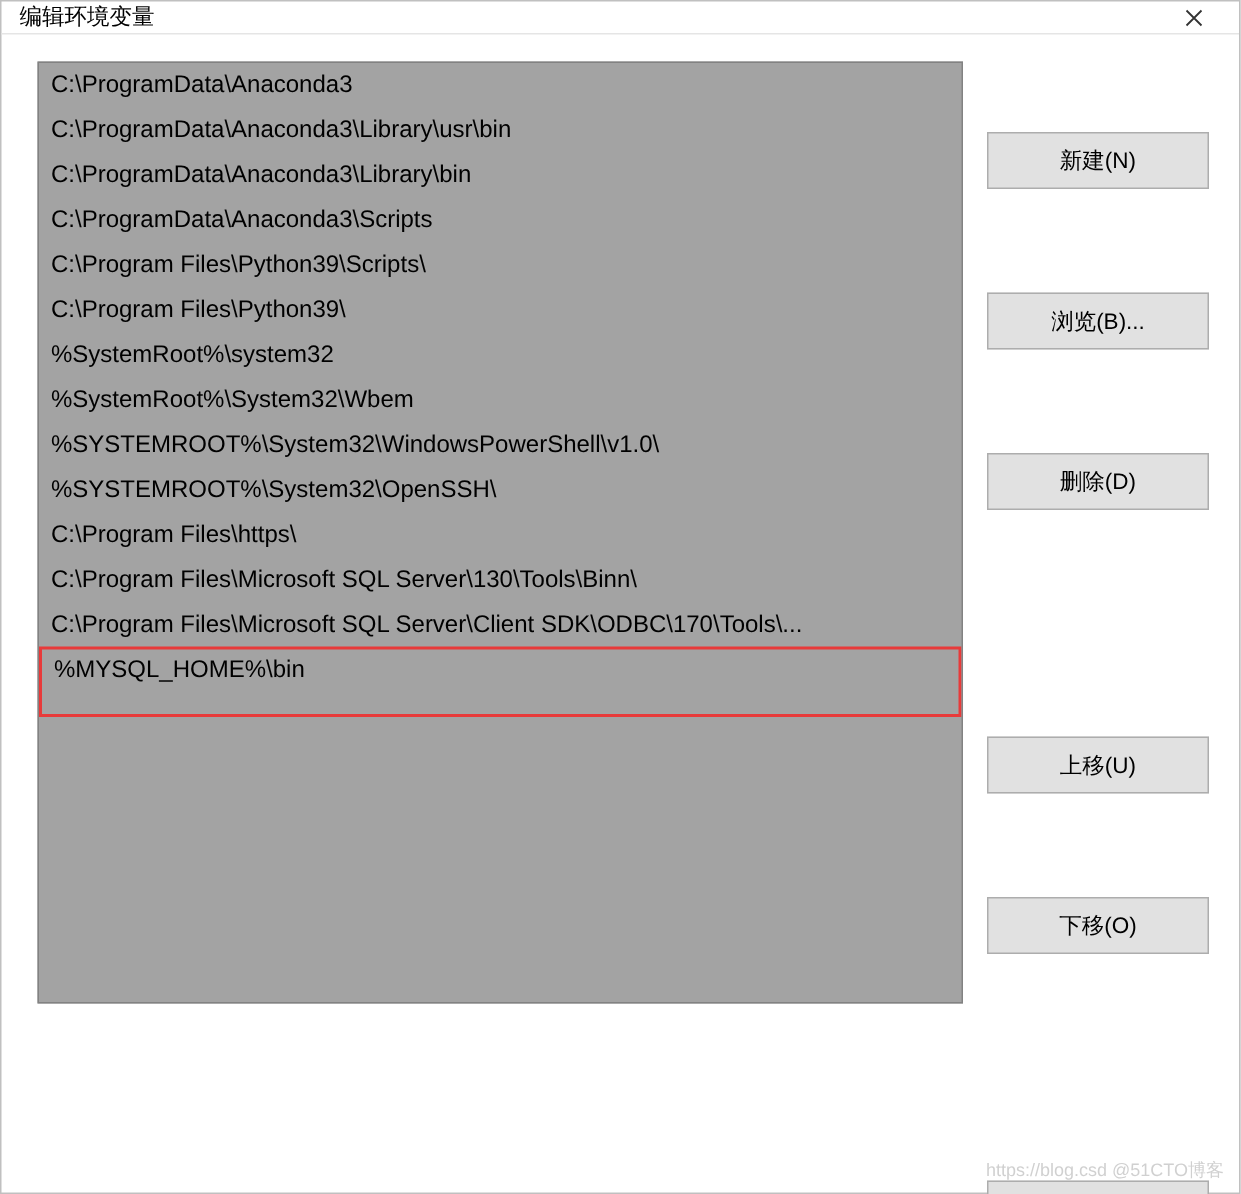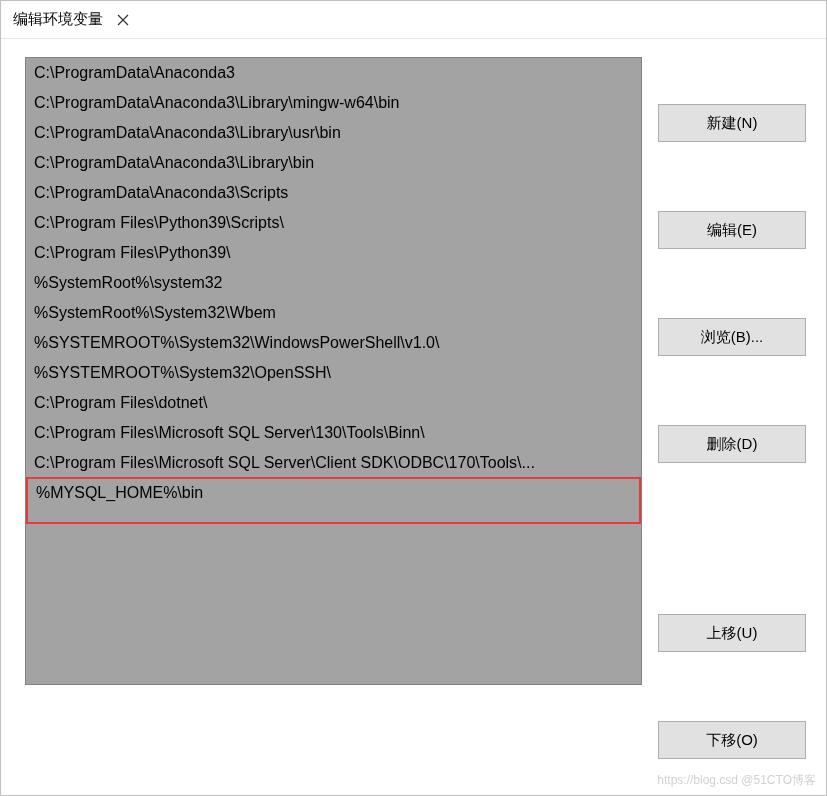--- a/index.html
+++ b/index.html
@@ -20,24 +20,24 @@
       height: 796px;
       border: 1px solid #c0c0c0;
       background: #fff;
       display: flex;
       flex-direction: column;
       position: relative;
     }
     .title-bar {
       display: flex;
       align-items: center;
-      justify-content: flex-start;
+      justify-content: space-between;
       padding: 6px 10px 6px 12px;
       border-bottom: 1px solid #e5e5e5;
-      height: 38px;
+      height: 22px;
     }
     .title-text {
       font-size: 15px;
       color: #000;
     }
     .close-btn {
       width: 40px;
       height: 28px;
       display: flex;
       align-items: center;
@@ -145,40 +145,38 @@
     <div class="close-btn">
       <svg width="12" height="12" viewBox="0 0 12 12">
           <path d="M1 1 L11 11 M11 1 L1 11" stroke="currentColor" stroke-width="1.2" fill="none"></path>
         </svg>
     </div>
   </div>
 
   <div class="content-area">
     <div class="list-box" id="list-box">
         <div class="list-item">C:\ProgramData\Anaconda3</div>
-        <div class="list-item">C:\ProgramData\Anaconda3\Library\mingw-w64\bin</div>
         <div class="list-item">C:\ProgramData\Anaconda3\Library\usr\bin</div>
         <div class="list-item">C:\ProgramData\Anaconda3\Library\bin</div>
         <div class="list-item">C:\ProgramData\Anaconda3\Scripts</div>
         <div class="list-item">C:\Program Files\Python39\Scripts\</div>
         <div class="list-item">C:\Program Files\Python39\</div>
         <div class="list-item">%SystemRoot%\system32</div>
         <div class="list-item">%SystemRoot%\System32\Wbem</div>
         <div class="list-item">%SYSTEMROOT%\System32\WindowsPowerShell\v1.0\</div>
         <div class="list-item">%SYSTEMROOT%\System32\OpenSSH\</div>
-        <div class="list-item">C:\Program Files\dotnet\</div>
+        <div class="list-item">C:\Program Files\https\</div>
         <div class="list-item">C:\Program Files\Microsoft SQL Server\130\Tools\Binn\</div>
         <div class="list-item">C:\Program Files\Microsoft SQL Server\Client SDK\ODBC\170\Tools\...</div>
         <div class="list-item highlighted">%MYSQL_HOME%\bin</div>
       </div>
 
     <div class="buttons-column">
       <div class="btn-group">
         <button class="btn">新建(N)</button>
-        <button class="btn">编辑(E)</button>
         <button class="btn">浏览(B)...</button>
         <button class="btn">删除(D)</button>
       </div>
       <div class="spacer-large"></div>
       <div class="btn-group">
         <button class="btn">上移(U)</button>
         <button class="btn">下移(O)</button>
       </div>
       <div class="spacer-large"></div>
       <div class="btn-group">

